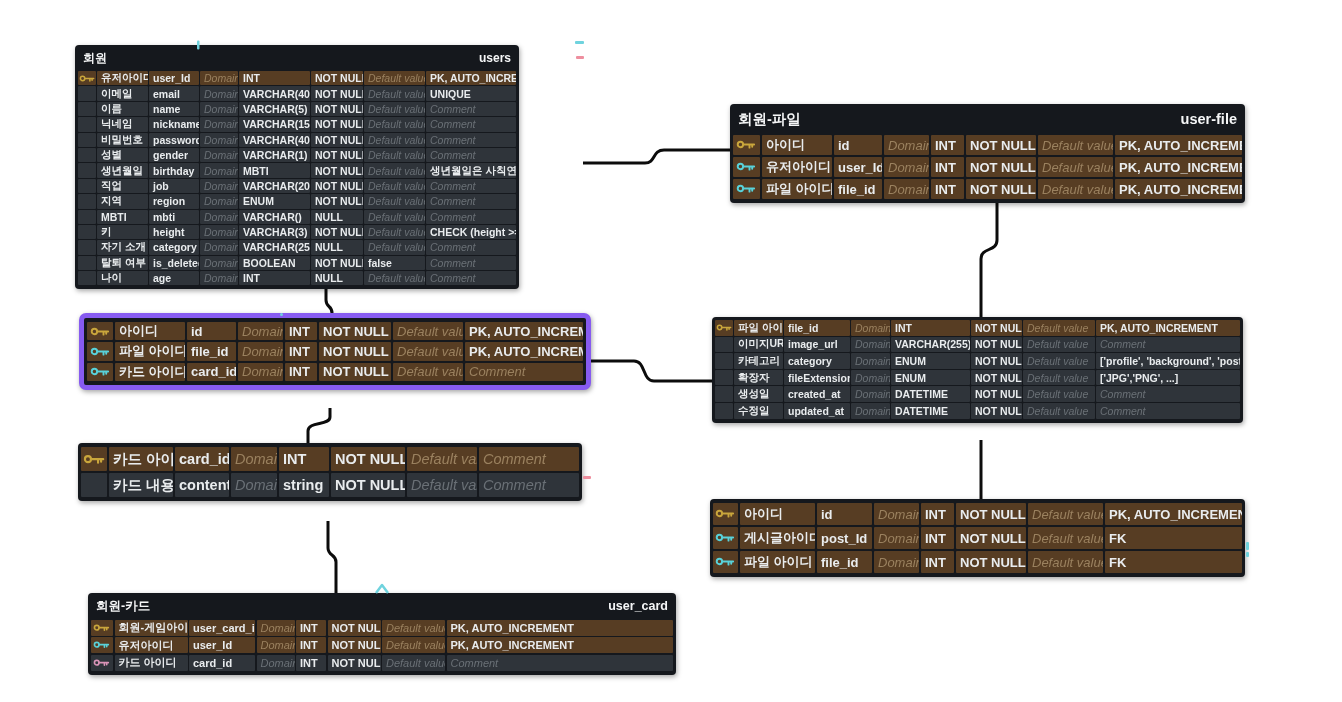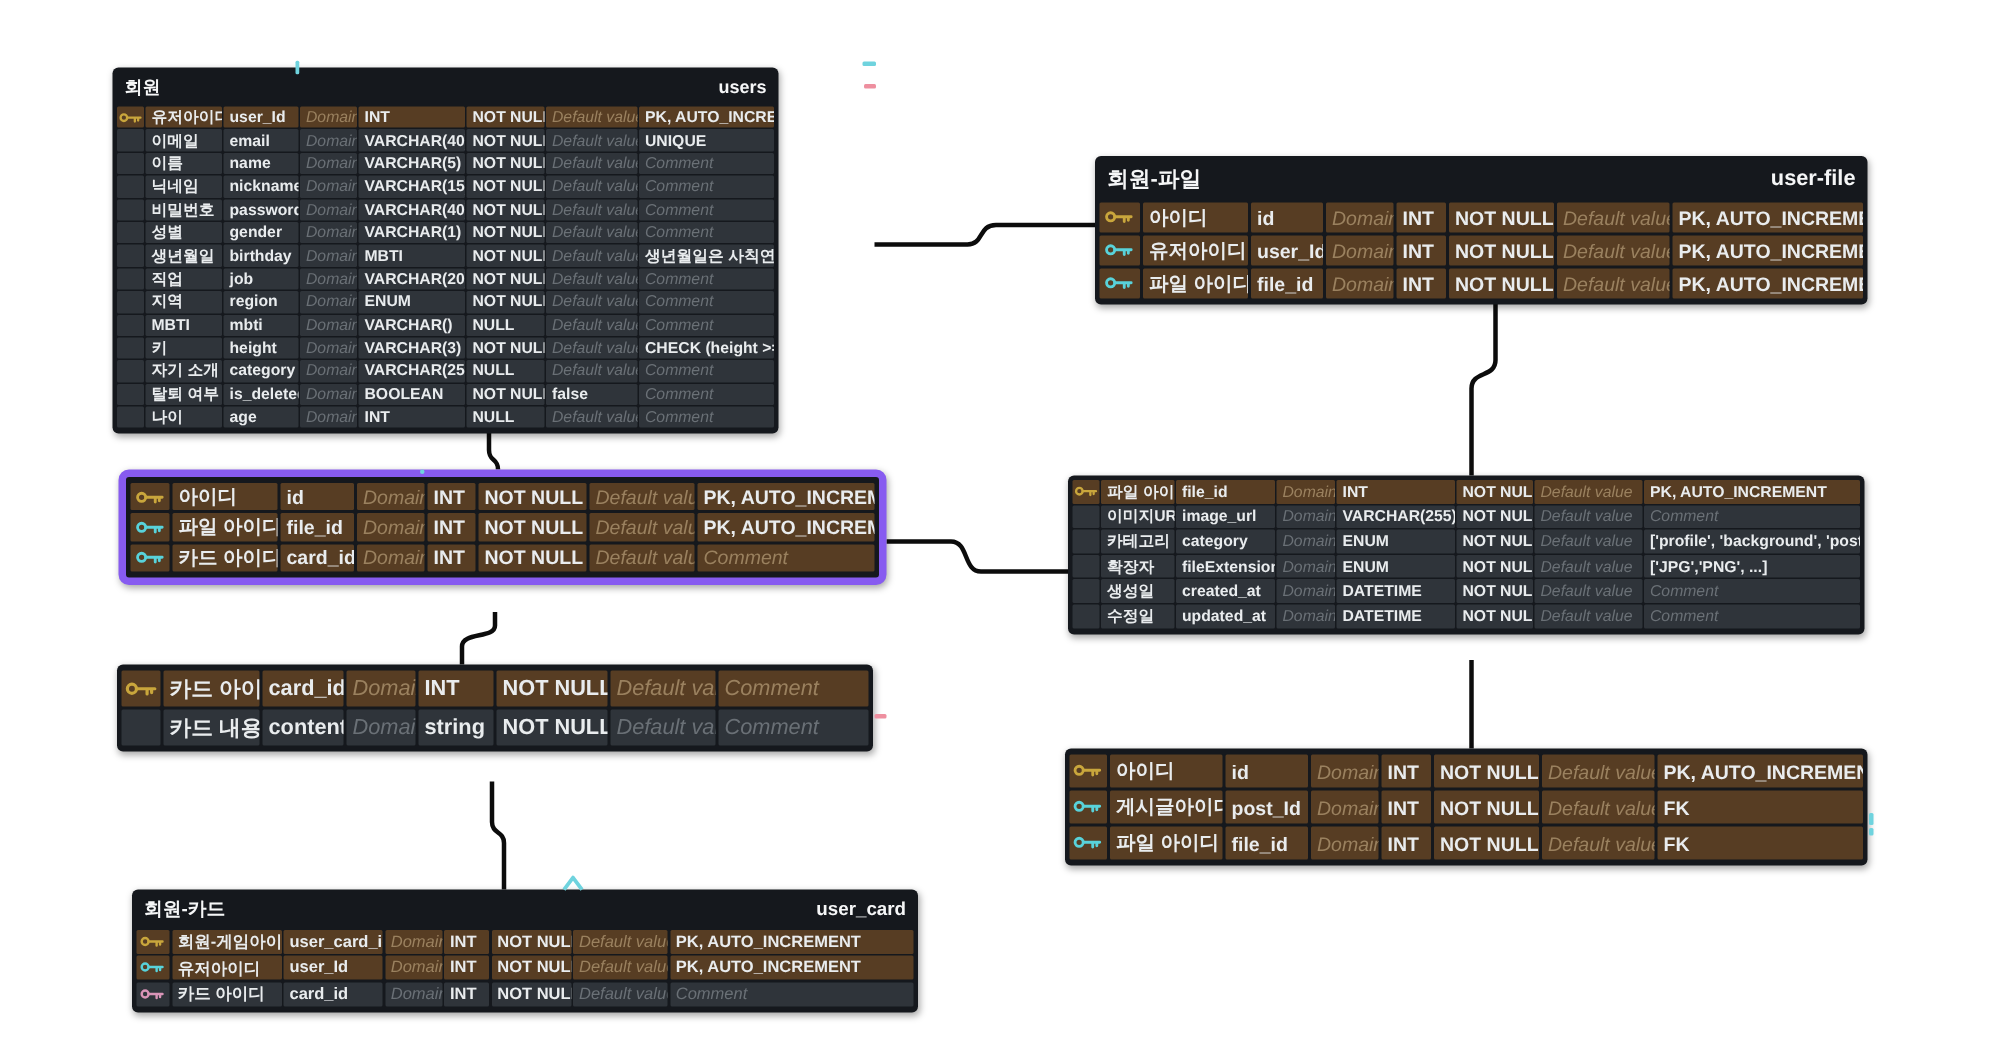--- a/index.html
+++ b/index.html
@@ -458,21 +458,21 @@
         </div>
         <div class="cell" style="width: 75px;">파일 아이디</div>
         <div class="cell" style="width: 55px;">file_id</div>
         <div class="cell ph" style="width: 45px;">Domain</div>
         <div class="cell" style="width: 33px;">INT</div>
         <div class="cell" style="width: 70px;">NOT NULL</div>
         <div class="cell ph" style="width: 75px;">Default value</div>
         <div class="cell comment-cell">FK</div>
       </div>
     </div>
-    <div class="erd-table" style="left: 88px; top: 593px; width: 524px; --rh: 16px; --fs: 11px; --hh: 20px; --hfs: 12.5px; --gap: 1.5px;">
+    <div class="erd-table" style="left: 88px; top: 593px; width: 588px; --rh: 16px; --fs: 11px; --hh: 20px; --hfs: 12.5px; --gap: 1.5px;">
       <div class="t-head">
         <span>회원-카드</span>
         <span>user_card</span>
       </div>
       <div class="t-row hl">
         <div class="cell key-cell" style="width: 22px;">
           <svg viewBox="0 0 20 10" class="key-icon key-pk">
             <g stroke="currentColor" stroke-width="1.9" fill="none" stroke-linecap="round">
               <circle cx="4.4" cy="5" r="2.7"></circle>
               <path d="M7.1 5 H18 M13.4 5 v3.1 M16.1 5 v2.3"></path>

